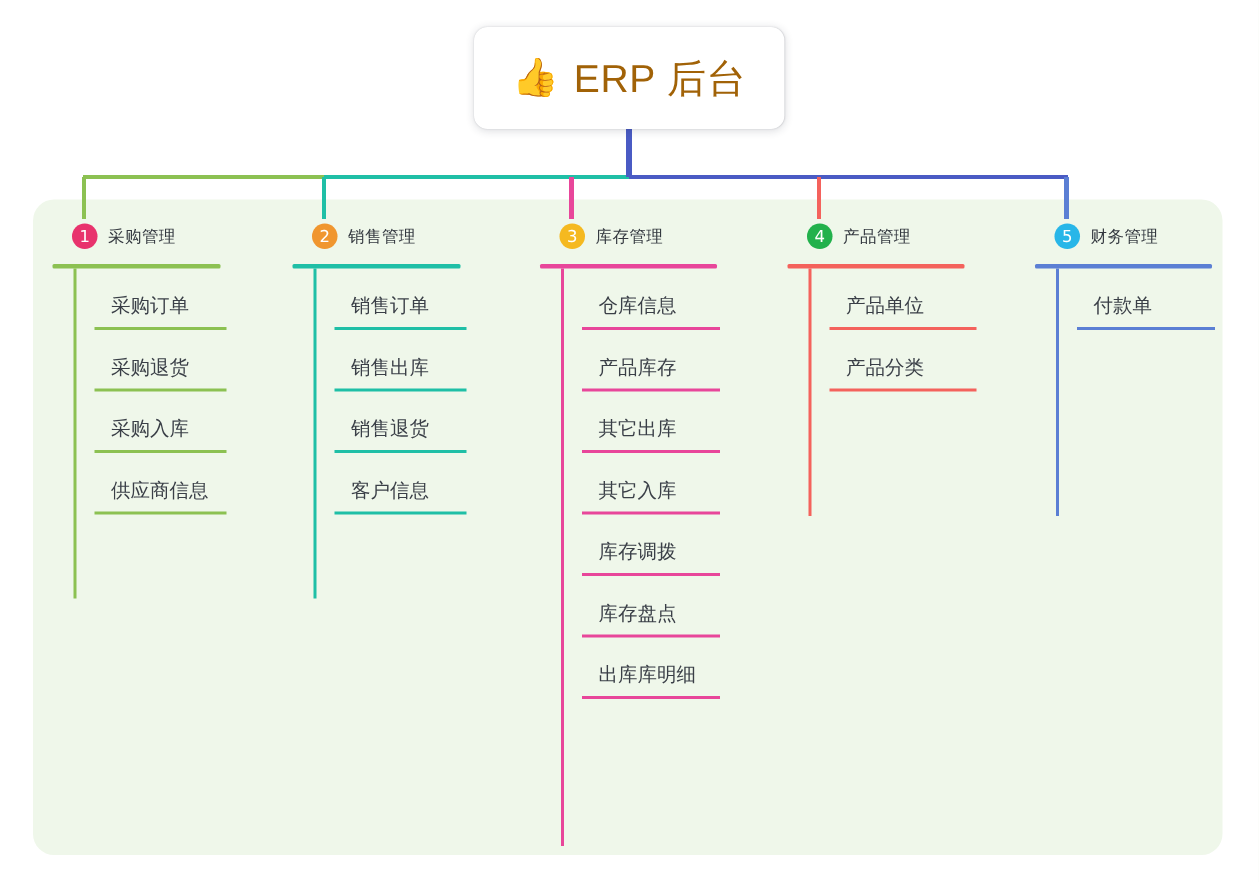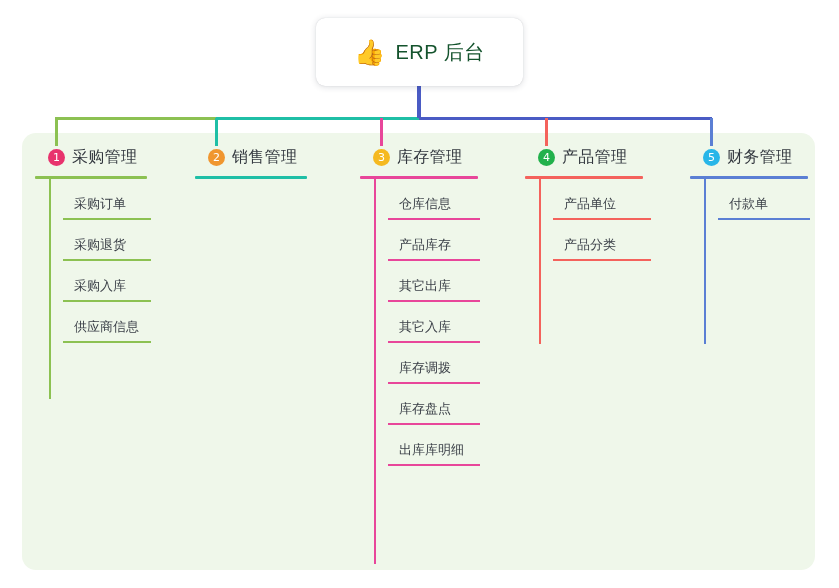--- a/index.html
+++ b/index.html
@@ -31,22 +31,22 @@
     align-items: center;
     justify-content: center;
     gap: 10px;
   }
   #title-card .thumb {
     font-size: 25px;
     line-height: 1;
     display: inline-block;
   }
   #title-card .title-text {
-    font-size: 20px;
-    color: #14532d;
+    font-size: 26px;
+    color: #a16207;
     letter-spacing: 0.5px;
     white-space: nowrap;
   }
 
   
   #wires {
     position: absolute;
     left: 0; top: 0;
     width: 839px; height: 588px;
     pointer-events: none;
@@ -81,21 +81,21 @@
     height: 17px;
     border-radius: 50%;
     color: #ffffff;
     font-size: 11px;
     line-height: 17px;
     text-align: center;
     font-family: "DejaVu Sans", sans-serif;
     flex: 0 0 auto;
   }
   .col-title {
-    font-size: 16px;
+    font-size: 11px;
     color: #33383f;
     letter-spacing: 0.3px;
   }
   .head-rule {
     margin-top: 7px;
     height: 3px;
     border-radius: 1px;
   }
   .items {
     position: relative;
@@ -177,20 +177,39 @@
             <div class="item-rule" style="background: rgb(140, 193, 82); width: 88px;"></div>
           </div>
         </div>
       </div>
       <div class="column" style="left: 195px; width: 150px;">
         <div class="col-head">
           <span class="badge" style="background: rgb(240, 150, 47);">2</span>
           <span class="col-title">销售管理</span>
         </div>
         <div class="head-rule" style="background: rgb(31, 191, 166); width: 112px;"></div>
+        <div class="items">
+          <div class="spine" style="background: rgb(31, 191, 166); height: 220px;"></div>
+          <div class="item">
+            <span class="item-label">销售订单</span>
+            <div class="item-rule" style="background: rgb(31, 191, 166); width: 88px;"></div>
+          </div>
+          <div class="item">
+            <span class="item-label">销售出库</span>
+            <div class="item-rule" style="background: rgb(31, 191, 166); width: 88px;"></div>
+          </div>
+          <div class="item">
+            <span class="item-label">销售退货</span>
+            <div class="item-rule" style="background: rgb(31, 191, 166); width: 88px;"></div>
+          </div>
+          <div class="item">
+            <span class="item-label">客户信息</span>
+            <div class="item-rule" style="background: rgb(31, 191, 166); width: 88px;"></div>
+          </div>
+        </div>
       </div>
       <div class="column" style="left: 360px; width: 155px;">
         <div class="col-head">
           <span class="badge" style="background: rgb(245, 185, 32);">3</span>
           <span class="col-title">库存管理</span>
         </div>
         <div class="head-rule" style="background: rgb(232, 70, 154); width: 118px;"></div>
         <div class="items">
           <div class="spine" style="background: rgb(232, 70, 154); height: 385px;"></div>
           <div class="item">

